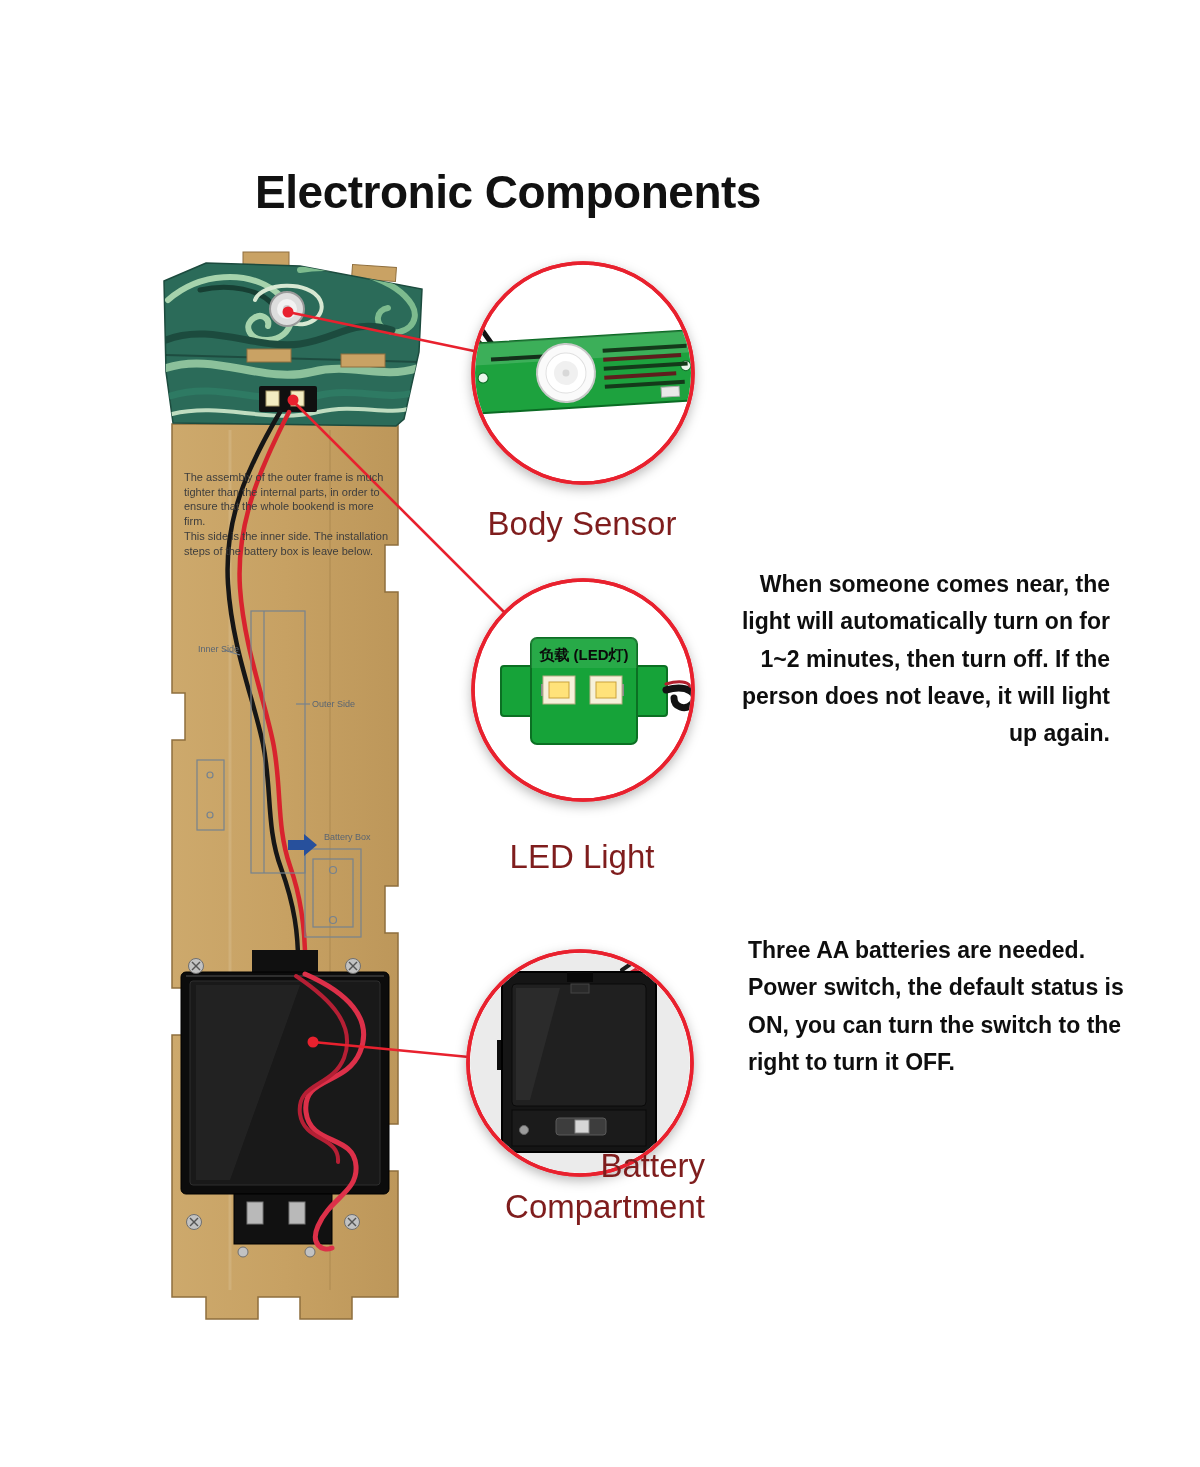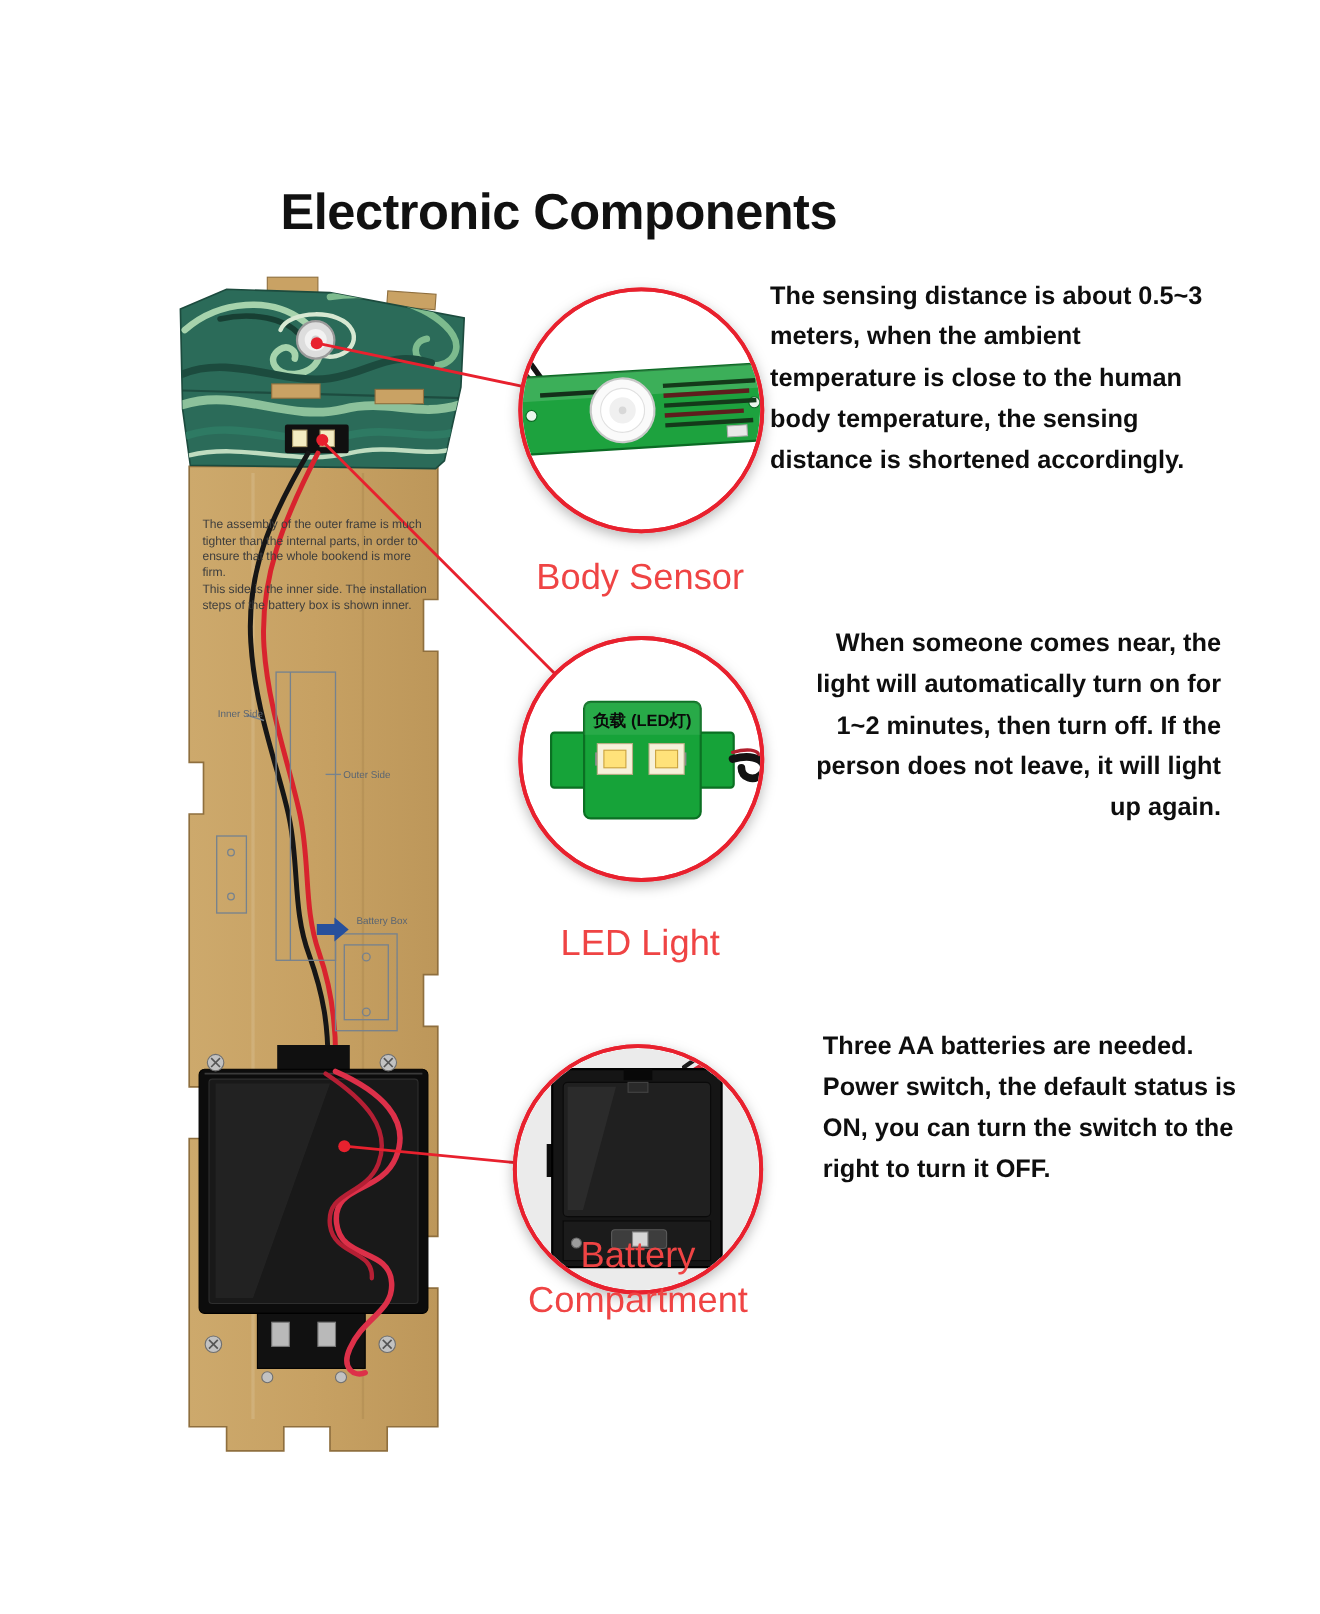--- a/index.html
+++ b/index.html
@@ -6,24 +6,24 @@
   html,body { background:#ffffff; }
   body { font-family:"Liberation Sans", sans-serif; }
   .canvas { position:relative; width:1200px; height:1467px; background:#ffffff; overflow:hidden; }
   .art { position:absolute; left:0; top:0; width:1200px; height:1467px; }
   .title { position:absolute; top:165px; left:0; width:1016px; text-align:center;
            font-size:46px; font-weight:800; color:#111; letter-spacing:-0.5px; }
   .desc { position:absolute; font-size:23px; font-weight:700; color:#0e0e0e; line-height:1.62; }
   .desc-1 { left:700px; top:250px; width:408px; }
   .desc-2 { left:708px; top:566px; width:402px;text-align:right; }
   .desc-3 { left:748px; top:932px; width:398px; }
-  .callout-label { position:absolute; text-align:center; font-size:33px; font-weight:400; color:#ef4444; }
+  .callout-label { position:absolute; text-align:center; font-size:33px; font-weight:400; color:#7f1d1d; }
   .label-1 { left:437px; top:505px; width:290px; }
   .label-2 { left:447px; top:838px; width:270px; }
-  .label-3 { left:455px; top:1120px; width:250px; line-height:1.25; }
+  .label-3 { left:455px; top:1145px; width:250px; line-height:1.25;text-align:right; }
   .board-note { position:absolute; font-size:11px; color:#3d3d3d; line-height:1.32; width:208px; }
   .note-1 { left:184px; top:470px; }
   .note-2 { left:184px; top:529px; }
   svg text { font-family:"Liberation Sans", sans-serif; }
 </style>
 </head>
 <body>
 
 <div class="canvas">
 
@@ -252,23 +252,22 @@
           <circle cx="524" cy="1130" r="4.5" fill="#9c9c9c" stroke="#666666"></circle>
         </g>
       </g>
       <circle cx="580" cy="1063" r="112" fill="none" stroke="#e8212e" stroke-width="3.5"></circle>
     </g>
   </svg>
 
   <h1 class="title">Electronic Components</h1>
 
   <div class="board-note note-1">The assembly of the outer frame is much tighter than the internal parts, in order to ensure that the whole bookend is more firm.</div>
-  <div class="board-note note-2">This side is the inner side. The installation steps of the battery box is shown inner.</div>
-
-  <div class="desc desc-1">The sensing distance is about 0.5~3 meters, when the ambient temperature is close to the human body temperature, the sensing distance is shortened accordingly.</div>
+  <div class="board-note note-2">This side is the inner side. The installation steps of the battery box is leave below.</div>
+
   <div class="callout-label label-1">Body Sensor</div>
 
   <div class="desc desc-2">When someone comes near, the light will automatically turn on for 1~2 minutes, then turn off. If the person does not leave, it will light up again.</div>
   <div class="callout-label label-2">LED Light</div>
 
   <div class="desc desc-3">Three AA batteries are needed. Power switch, the default status is ON, you can turn the switch to the right to turn it OFF.</div>
   <div class="callout-label label-3">Battery Compartment</div>
 
 </div>
 

